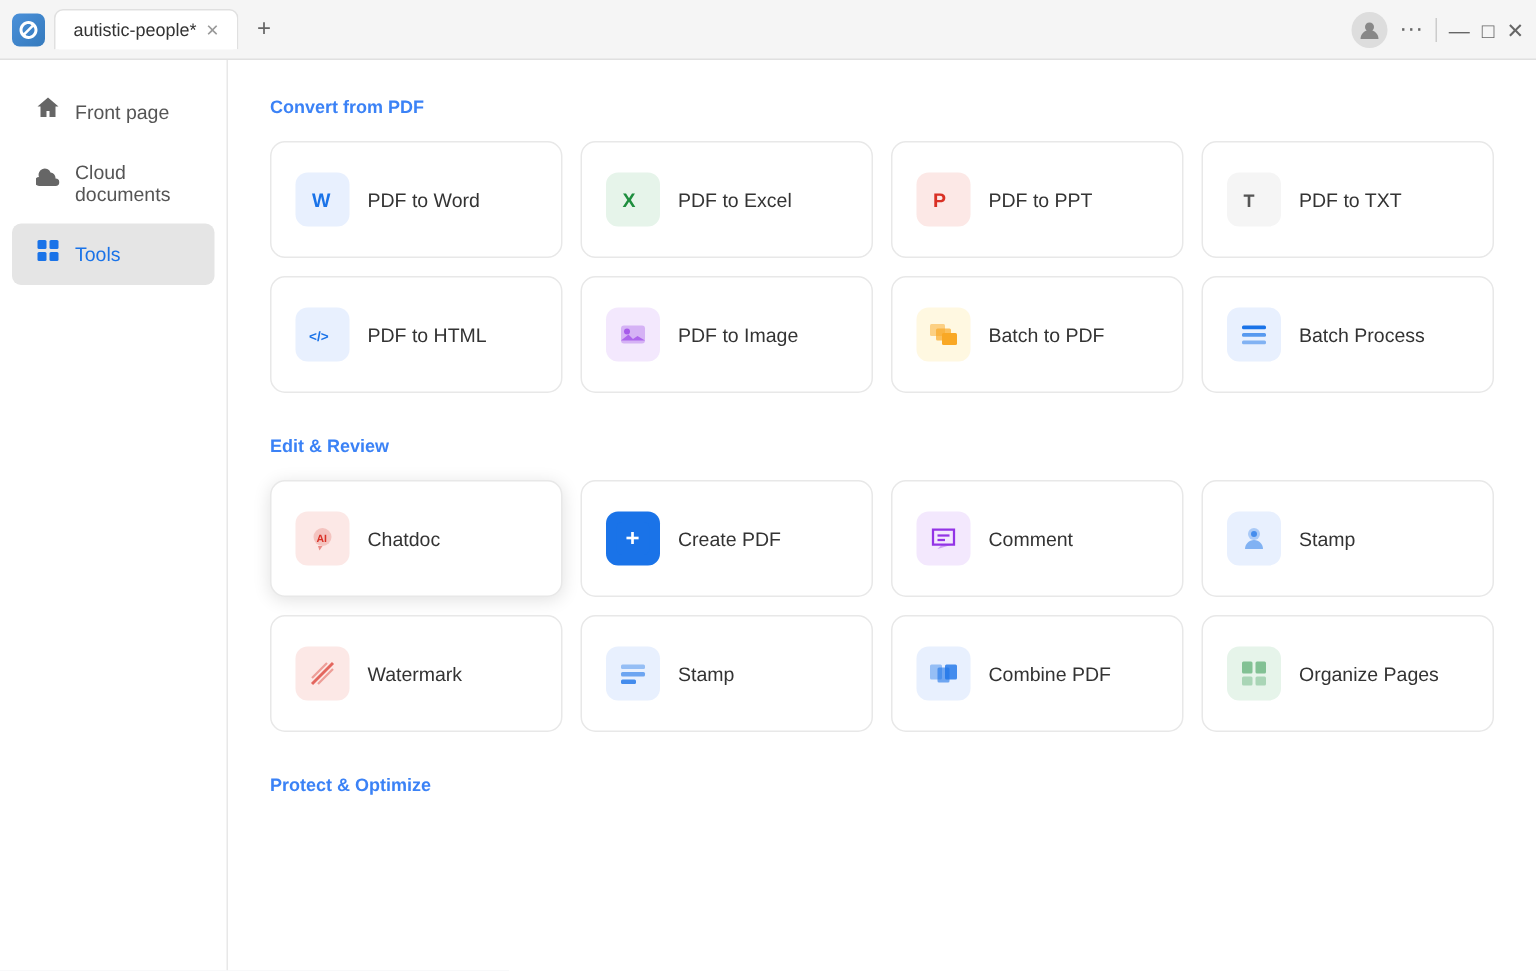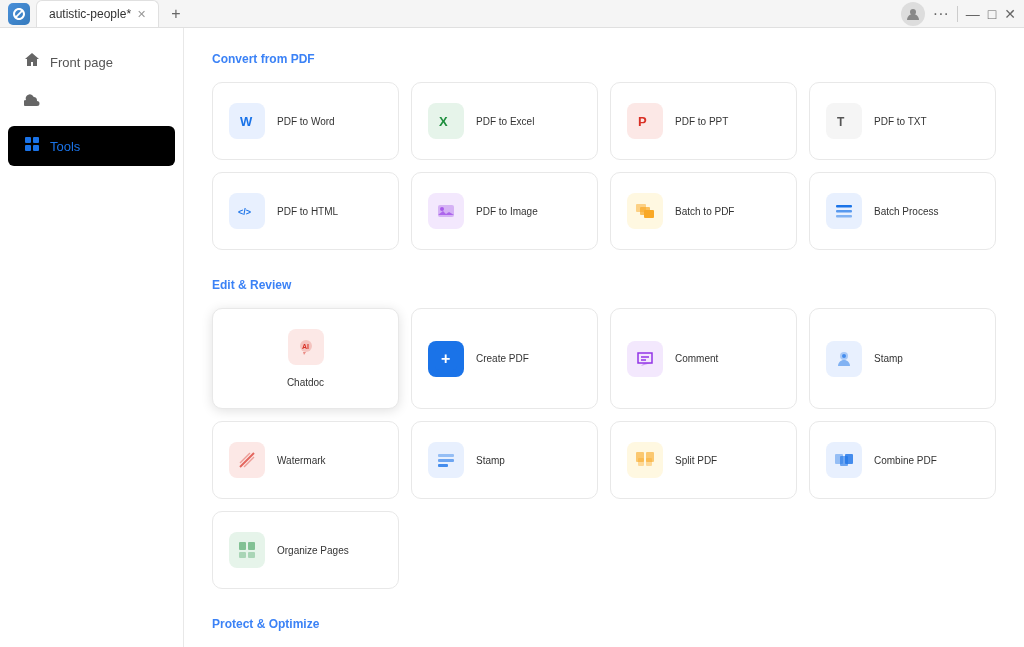--- a/index.html
+++ b/index.html
@@ -1,21 +1,21 @@
 <!DOCTYPE html>
 <html><head>
   <meta charset="utf-8">
   <style>
     * { box-sizing: border-box; margin: 0; padding: 0; }
     body { font-family: -apple-system, BlinkMacSystemFont, 'Segoe UI', sans-serif; background: #f0f2f5; height: 647px; width: 1024px; overflow: hidden; display: flex; flex-direction: column; }
 
     
     .titlebar {
       background: #f5f5f5;
-      height: 28px;
+      height: 40px;
       display: flex;
       align-items: center;
       padding: 0 8px;
       border-bottom: 1px solid #e0e0e0;
       flex-shrink: 0;
     }
     .titlebar-left { display: flex; align-items: center; gap: 6px; flex: 1; }
     .app-icon { width: 22px; height: 22px; background: linear-gradient(135deg, #4a90d9, #357abd); border-radius: 5px; display: flex; align-items: center; justify-content: center; }
     .tab { background: white; border-radius: 6px 6px 0 0; padding: 6px 12px; font-size: 12px; color: #333; display: flex; align-items: center; gap: 6px; border: 1px solid #e0e0e0; border-bottom: none; }
     .tab-close { color: #999; font-size: 11px; cursor: pointer; }
@@ -24,38 +24,38 @@
     .win-ctrl { font-size: 14px; color: #666; cursor: pointer; line-height: 1; }
     .user-icon { width: 24px; height: 24px; border-radius: 50%; background: #ddd; display: flex; align-items: center; justify-content: center; font-size: 12px; color: #666; }
     .more-btn { color: #666; font-size: 16px; cursor: pointer; }
     .sep { width: 1px; height: 16px; background: #ccc; }
 
     
     .app-body { display: flex; flex: 1; overflow: hidden; }
 
     
     .sidebar {
-      width: 184px;
+      width: 152px;
       background: white;
       border-right: 1px solid #e8e8e8;
       padding: 12px 0;
       flex-shrink: 0;
     }
     .sidebar-item {
       display: flex;
       align-items: center;
       gap: 10px;
       padding: 10px 16px;
       cursor: pointer;
       font-size: 13px;
       color: #555;
       border-radius: 6px;
       margin: 2px 8px;
     }
-    .sidebar-item.active { background: #000000; color: #1a73e8; }
+    .sidebar-item.active { background: #e5e5e5; color: #1a73e8; }
     .sidebar-item .si-icon { font-size: 16px; }
 
     
     .content {
       flex: 1;
       background: white;
       overflow-y: auto;
       padding: 24px 28px;
     }
 
@@ -77,35 +77,35 @@
       background: white;
       border: 1px solid #e8e8e8;
       border-radius: 10px;
       padding: 20px 16px;
       display: flex;
       align-items: center;
       gap: 12px;
       cursor: pointer;
       transition: box-shadow 0.15s, border-color 0.15s;
     }
-    .tool-card.active { box-shadow: 0 2px 12px rgba(0,0,0,0.12); flex-direction: column; }
+    .tool-card.active { box-shadow: 0 2px 12px rgba(0,0,0,0.12); }
 
     .tool-icon {
       width: 36px;
       height: 36px;
       border-radius: 8px;
       display: flex;
       align-items: center;
       justify-content: center;
       font-size: 18px;
       flex-shrink: 0;
     }
 
     .tool-label {
-      font-size: 10px;
+      font-size: 13px;
       color: #333;
       font-weight: 500;
     }
 
     
     .icon-word { background: #e8f0fe; }
     .icon-excel { background: #e6f4ea; }
     .icon-ppt { background: #fce8e6; }
     .icon-txt { background: #f5f5f5; }
     .icon-html { background: #e8f0fe; }
@@ -164,20 +164,21 @@
         </svg>
       </span>
       <span>Front page</span>
     </div>
     <div class="sidebar-item">
       <span class="si-icon">
         <svg width="16" height="16" viewBox="0 0 16 16" fill="#666">
           <path d="M13 6.5a3.5 3.5 0 00-3.3-3.5A4 4 0 002 6a3 3 0 000 6h11a2.5 2.5 0 000-5z"></path>
         </svg>
       </span>
+      <span>Cloud documents</span>
     </div>
     <div class="sidebar-item active">
       <span class="si-icon">
         <svg width="16" height="16" viewBox="0 0 16 16" fill="#1a73e8">
           <rect x="1" y="1" width="6" height="6" rx="1"></rect>
           <rect x="9" y="1" width="6" height="6" rx="1"></rect>
           <rect x="1" y="9" width="6" height="6" rx="1"></rect>
           <rect x="9" y="9" width="6" height="6" rx="1"></rect>
         </svg>
       </span>
@@ -349,32 +350,20 @@
             <svg width="22" height="22" viewBox="0 0 22 22">
               <rect width="22" height="22" rx="4" fill="#e8f0fe"></rect>
               <rect x="3" y="5" width="16" height="3" rx="1" fill="#1a73e8" opacity="0.4"></rect>
               <rect x="3" y="10" width="16" height="3" rx="1" fill="#1a73e8" opacity="0.6"></rect>
               <rect x="3" y="15" width="10" height="3" rx="1" fill="#1a73e8" opacity="0.8"></rect>
             </svg>
           </div>
           <span class="tool-label">Stamp</span>
         </div>
 
-        <div class="tool-card">
-          <div class="tool-icon icon-split">
-            <svg width="22" height="22" viewBox="0 0 22 22">
-              <rect width="22" height="22" rx="4" fill="#fff8e1"></rect>
-              <rect x="2" y="3" width="8" height="10" rx="1" fill="#f9a825" opacity="0.6"></rect>
-              <rect x="12" y="3" width="8" height="10" rx="1" fill="#f9a825" opacity="0.6"></rect>
-              <rect x="4" y="9" width="6" height="8" rx="1" fill="#f9a825" opacity="0.4"></rect>
-              <rect x="12" y="9" width="6" height="8" rx="1" fill="#f9a825" opacity="0.4"></rect>
-            </svg>
-          </div>
-          <span class="tool-label">Split PDF</span>
-        </div>
 
         <div class="tool-card">
           <div class="tool-icon icon-combine">
             <svg width="22" height="22" viewBox="0 0 22 22">
               <rect width="22" height="22" rx="4" fill="#e8f0fe"></rect>
               <rect x="2" y="5" width="8" height="10" rx="1" fill="#1a73e8" opacity="0.4"></rect>
               <rect x="7" y="7" width="8" height="10" rx="1" fill="#1a73e8" opacity="0.6"></rect>
               <rect x="12" y="5" width="8" height="10" rx="1" fill="#1a73e8" opacity="0.8"></rect>
             </svg>
           </div>

